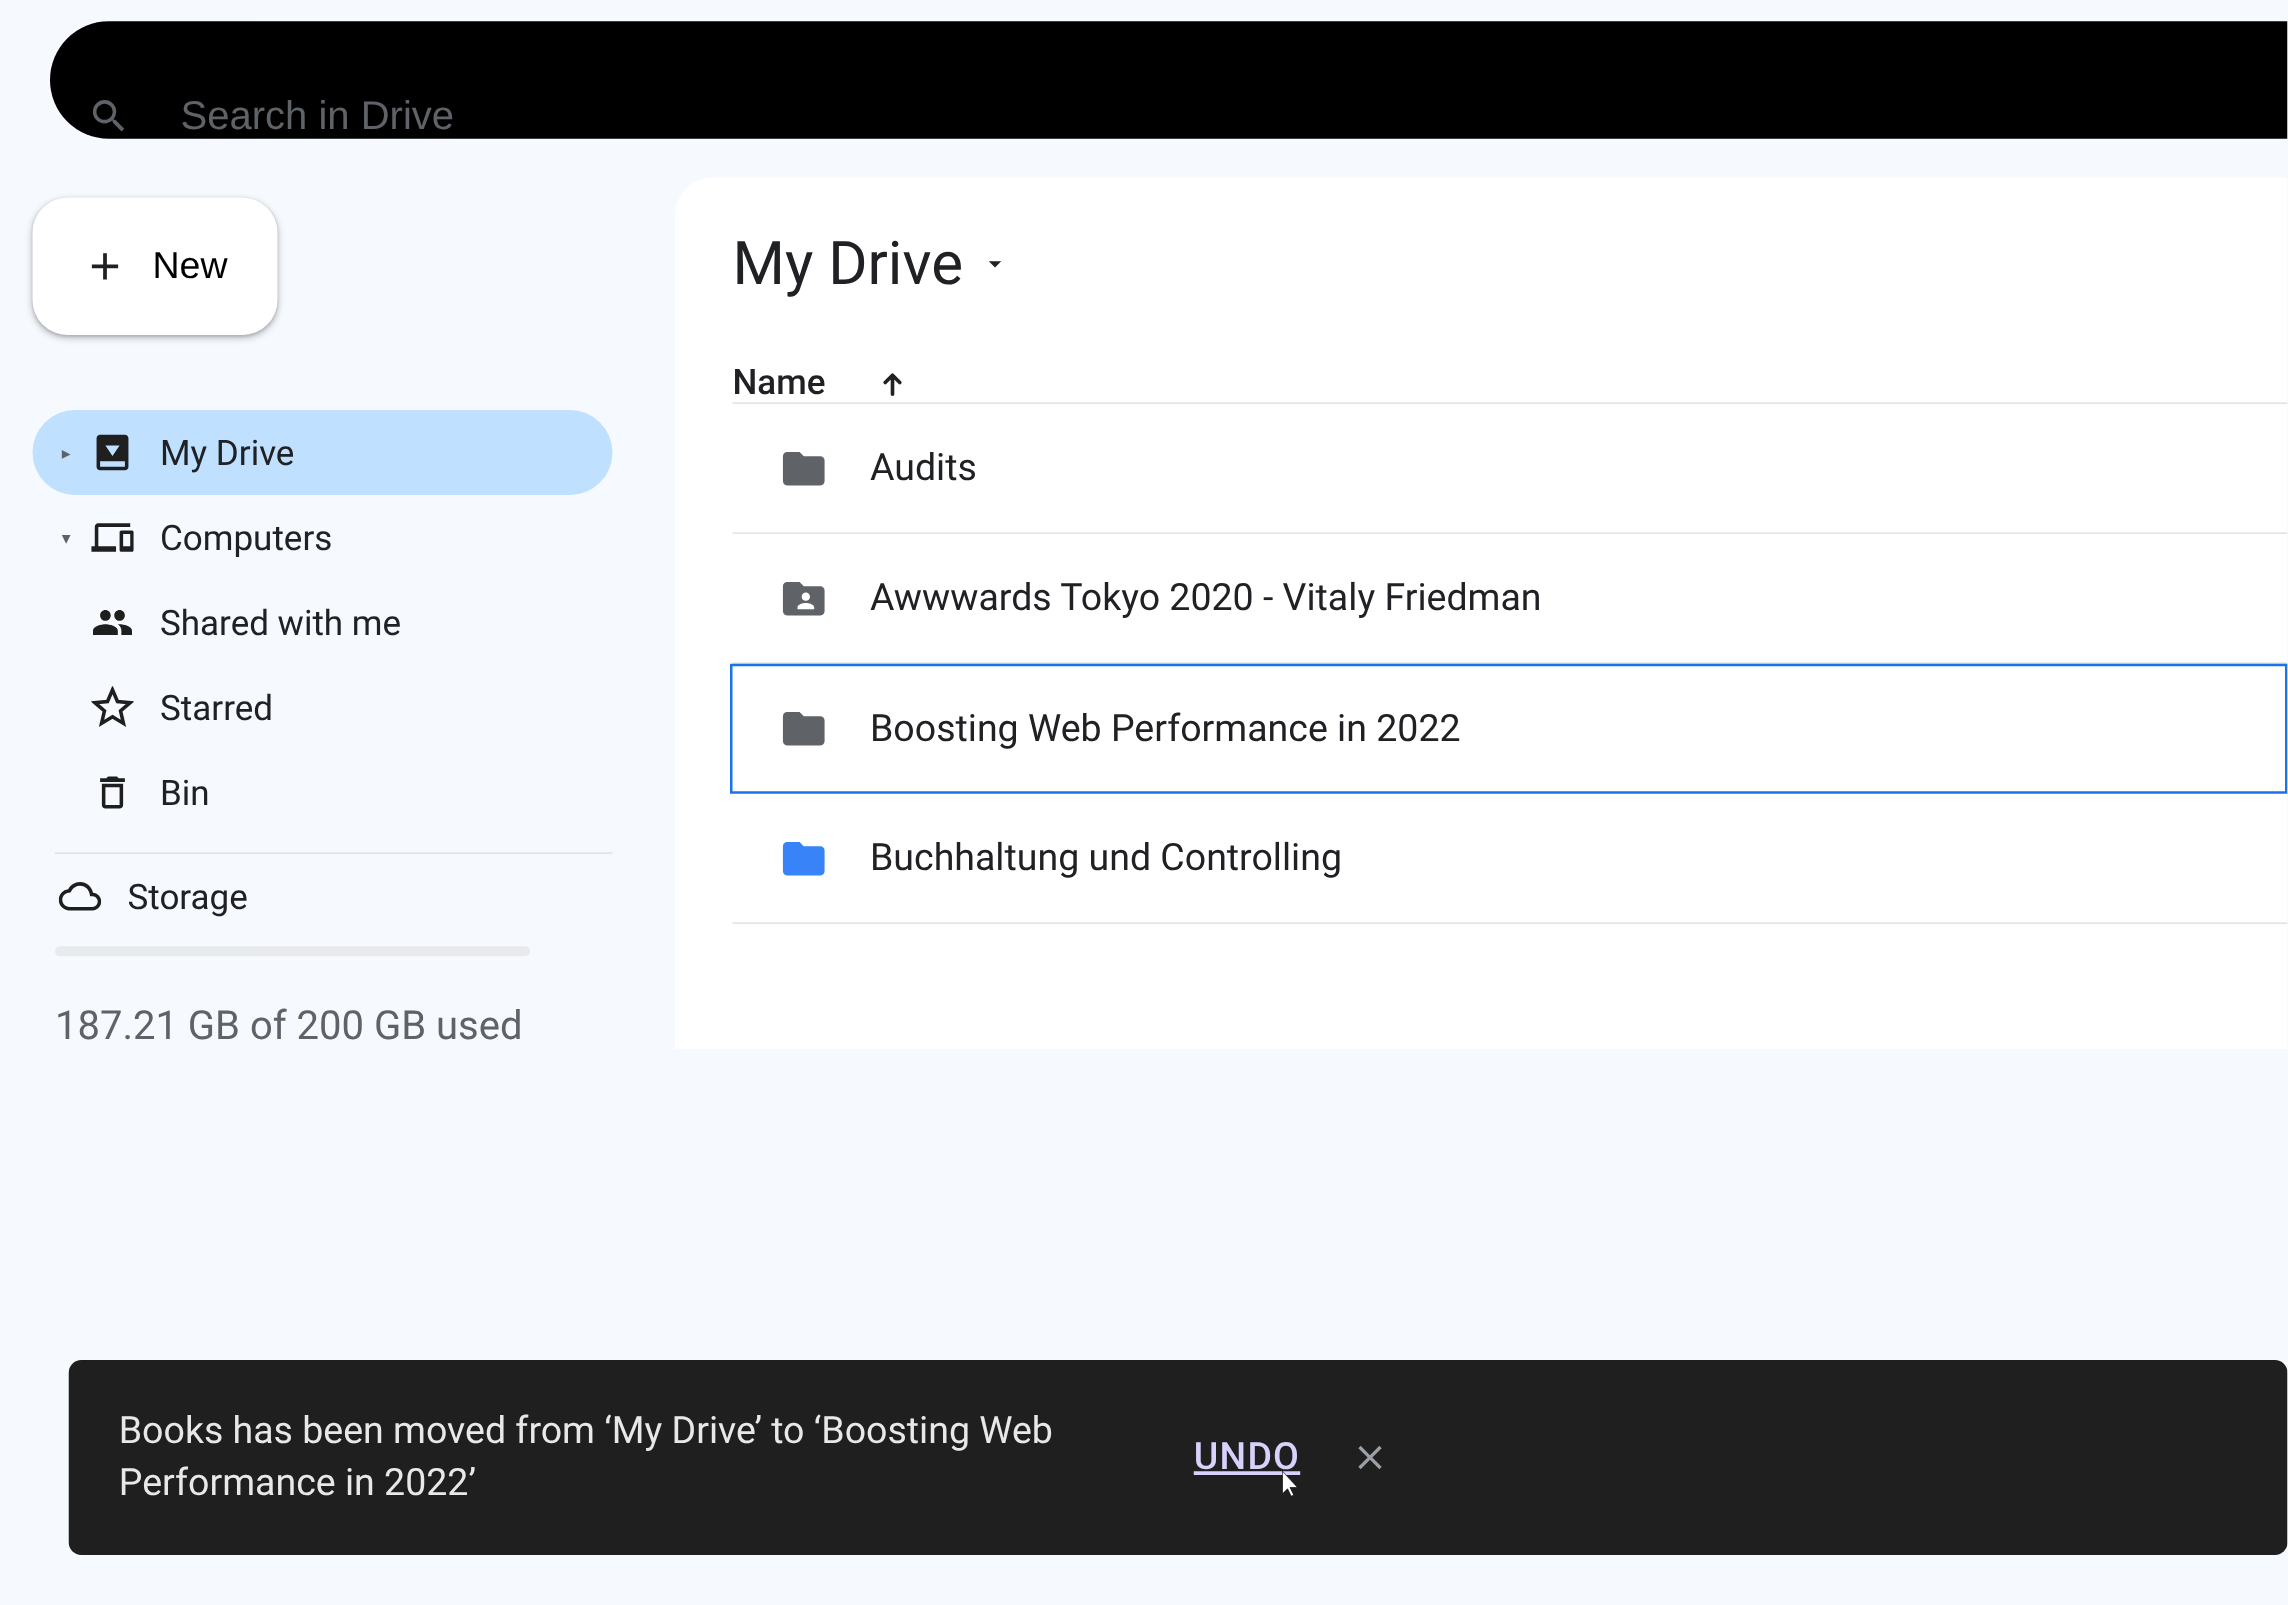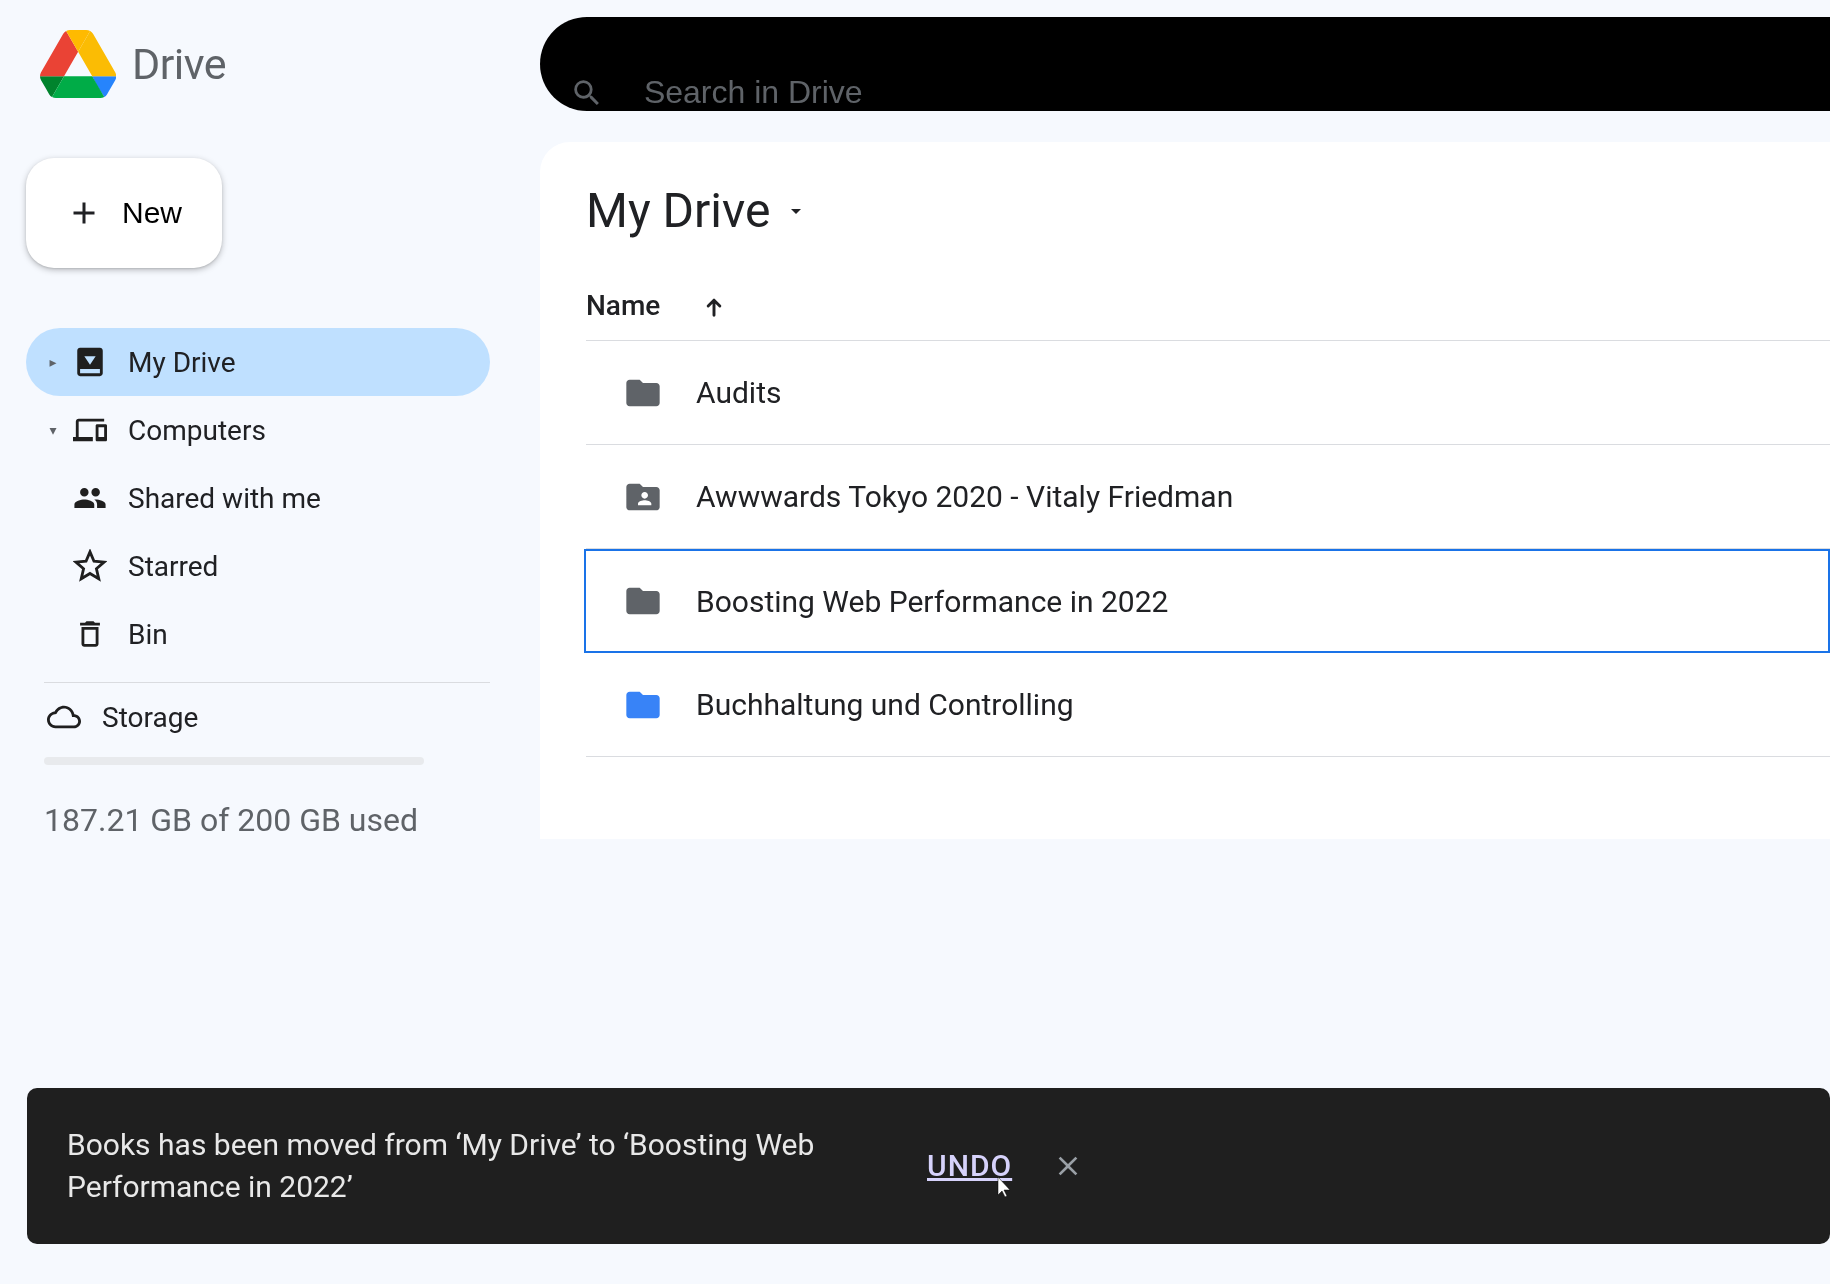--- a/index.html
+++ b/index.html
@@ -114,21 +114,20 @@
     align-items: center;
     gap: 14px;
     font-size: 48px;
     color: #202124;
     cursor: pointer;
     margin-bottom: 50px;
   }
   .table-header {
     display:flex; align-items:center; gap: 40px;
     font-size: 28px; font-weight: 500; color:#202124;
-    padding-bottom: 18px;
     border-bottom: 1px solid #dadce0;
   }
   .file-row {
     height: 104px;
     display:flex;
     align-items:center;
     gap: 30px;
     padding-left: 34px;
     border-bottom: 1px solid #dadce0;
     cursor:pointer;
@@ -138,21 +137,21 @@
     border: 2px solid #1a73e8;
     border-left: 2px solid #1a73e8;
     margin-left: -2px;
     text-align: right;
   }
   .folder-icon { width:46px; height:40px; }
 
   
   .toast {
     position: absolute;
-    left: 27px;
+    left: 55px;
     right: 0;
     bottom: 40px;
     background: #1f1f1f;
     color: #e8e8e8;
     border-radius: 10px;
     padding: 36px 40px;
     display:flex;
     align-items:center;
     gap: 40px;
     font-size: 30px;
@@ -176,31 +175,20 @@
     bottom:-12px;
     color:#fff;
   }
 
   svg { display:block; }
 </style>
 </head>
 <body>
 
 <div class="header">
-  <div class="logo-wrap">
-    <svg class="logo-svg" viewBox="0 0 87 78">
-      <path fill="#00832d" d="M6.6 66.85l3.85 6.65c.8 1.4 1.95 2.5 3.3 3.3L27.5 53H0c0 1.55.4 3.1 1.2 4.5z"></path>
-      <path fill="#ea4335" d="M43.65 25L29.9 1.2c-1.35.8-2.5 1.9-3.3 3.3l-25.4 44A9.06 9.06 0 0 0 0 53h27.5z"></path>
-      <path fill="#2684fc" d="M73.55 76.8c1.35-.8 2.5-1.9 3.3-3.3l1.6-2.75 7.65-13.25c.8-1.4 1.2-2.95 1.2-4.5H59.8l5.85 11.5z"></path>
-      <path fill="#ffba00" d="M43.65 25L57.4 1.2C56.05.4 54.5 0 52.95 0H34.35c-1.55 0-3.1.45-4.45 1.2z"></path>
-      <path fill="#00ac47" d="M59.8 53H27.5L13.75 76.8c1.35.8 2.9 1.2 4.45 1.2h50.9c1.55 0 3.1-.45 4.45-1.2z"></path>
-      <path fill="#fbbc04" d="M73.4 26.5l-12.7-22c-.8-1.4-1.95-2.5-3.3-3.3L43.65 25 59.8 53h27.45c0-1.55-.4-3.1-1.2-4.5z"></path>
-    </svg>
-    <span class="app-name">Drive</span>
-  </div>
   <div class="search-bar">
     <svg width="36" height="36" viewBox="0 0 24 24">
       <path fill="#5f6368" d="M15.5 14h-.79l-.28-.27A6.47 6.47 0 0 0 16 9.5 6.5 6.5 0 1 0 9.5 16c1.61 0 3.09-.59 4.23-1.57l.27.28v.79l5 4.99L20.49 19l-4.99-5zm-6 0C7.01 14 5 11.99 5 9.5S7.01 5 9.5 5 14 7.01 14 9.5 11.99 14 9.5 14z"></path>
     </svg>
     <input class="search-input" placeholder="Search in Drive" style="">
   </div>
 </div>
 
 <div class="body-wrap">
 

